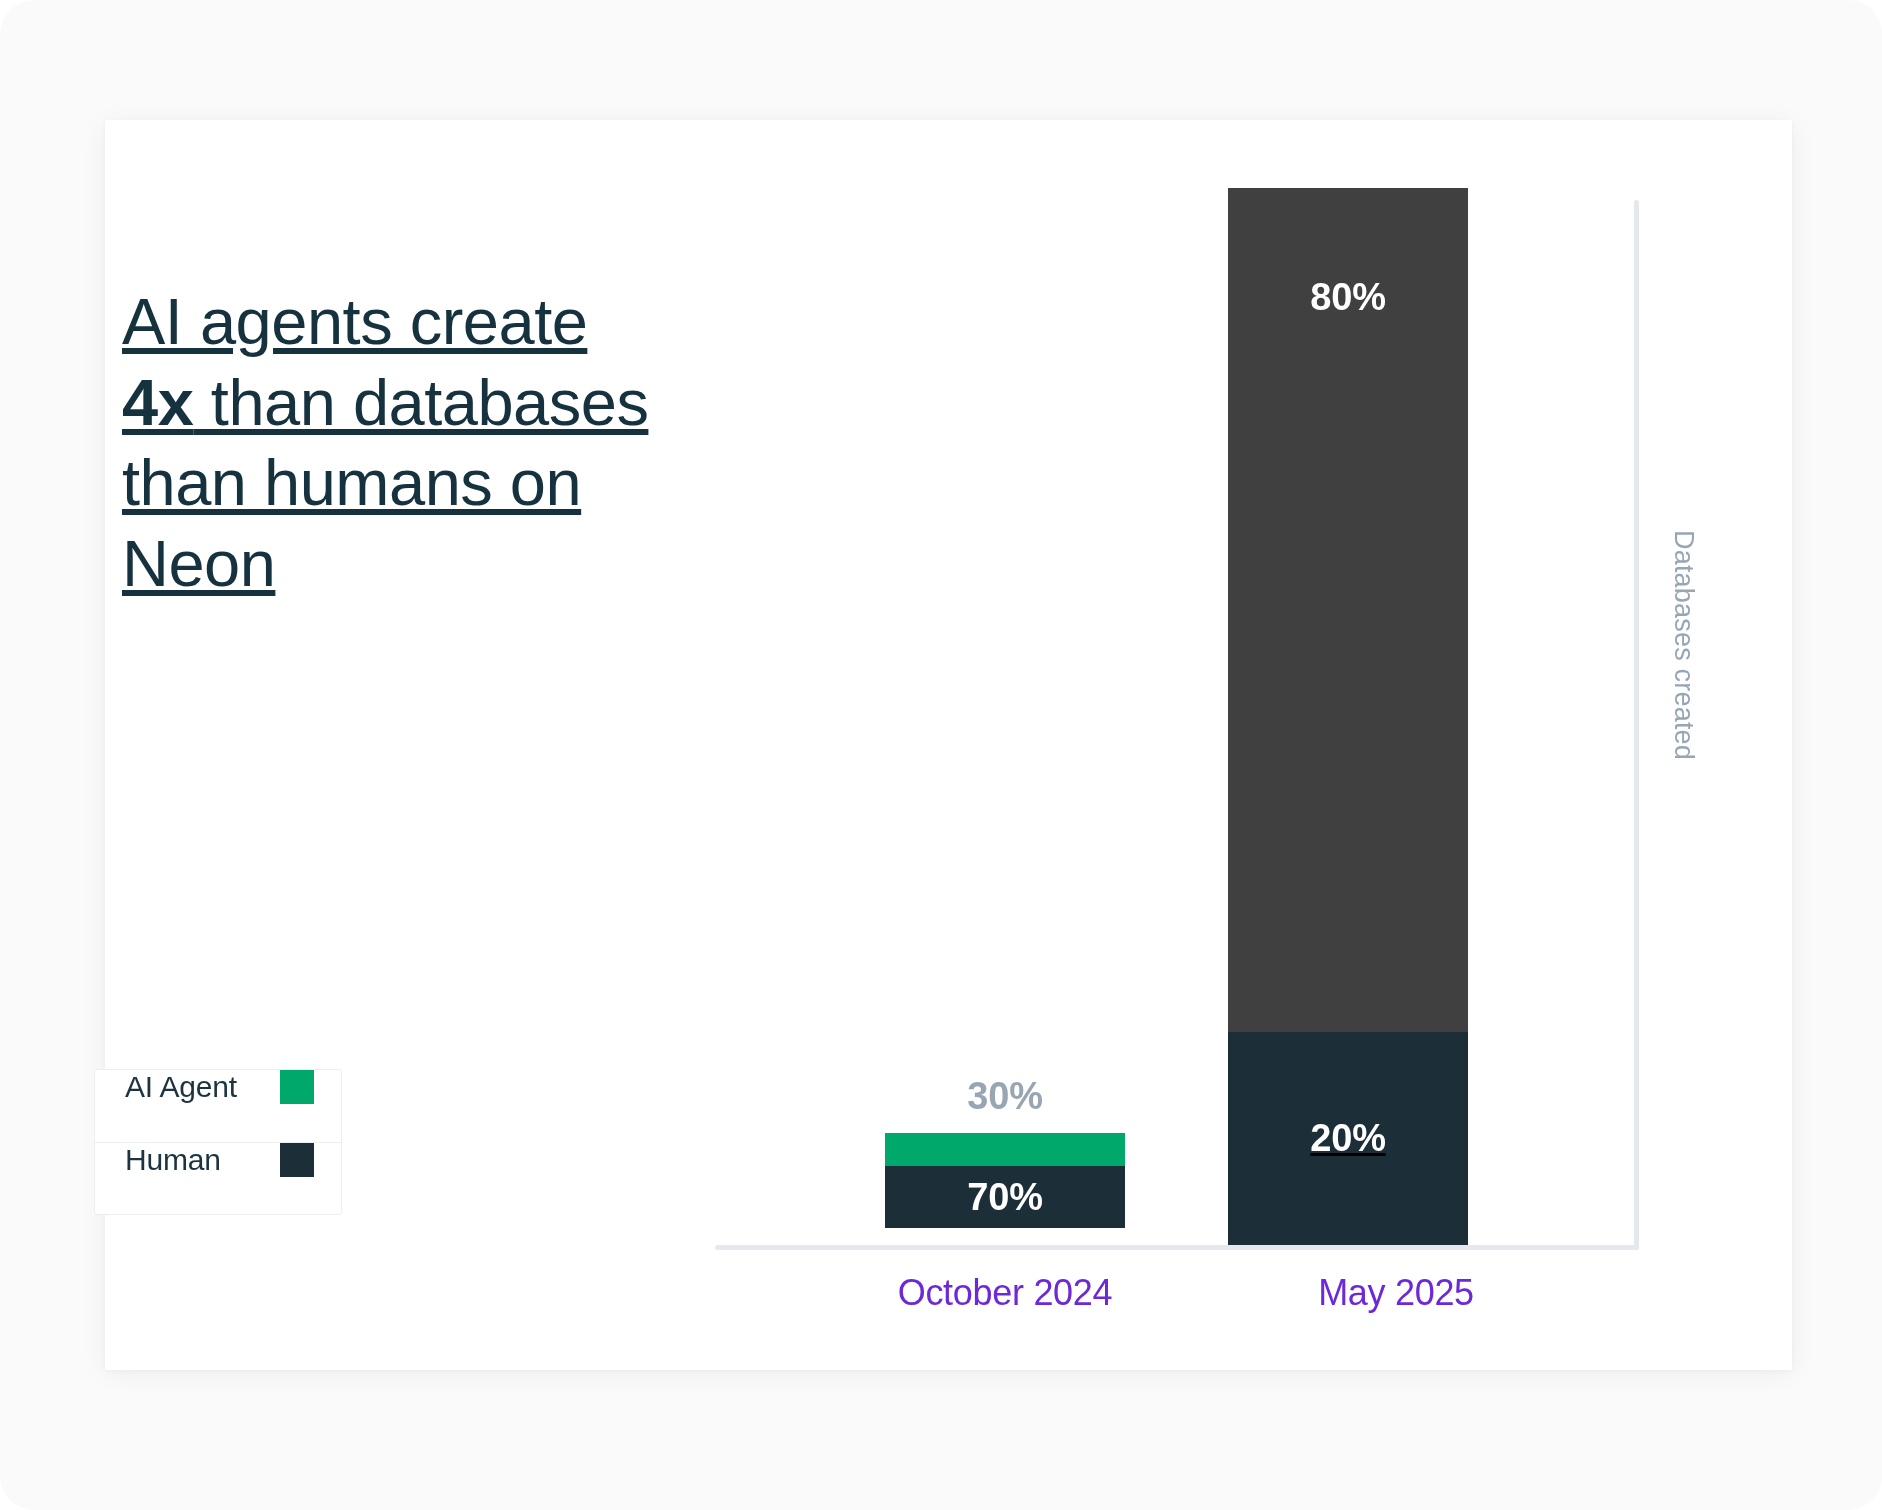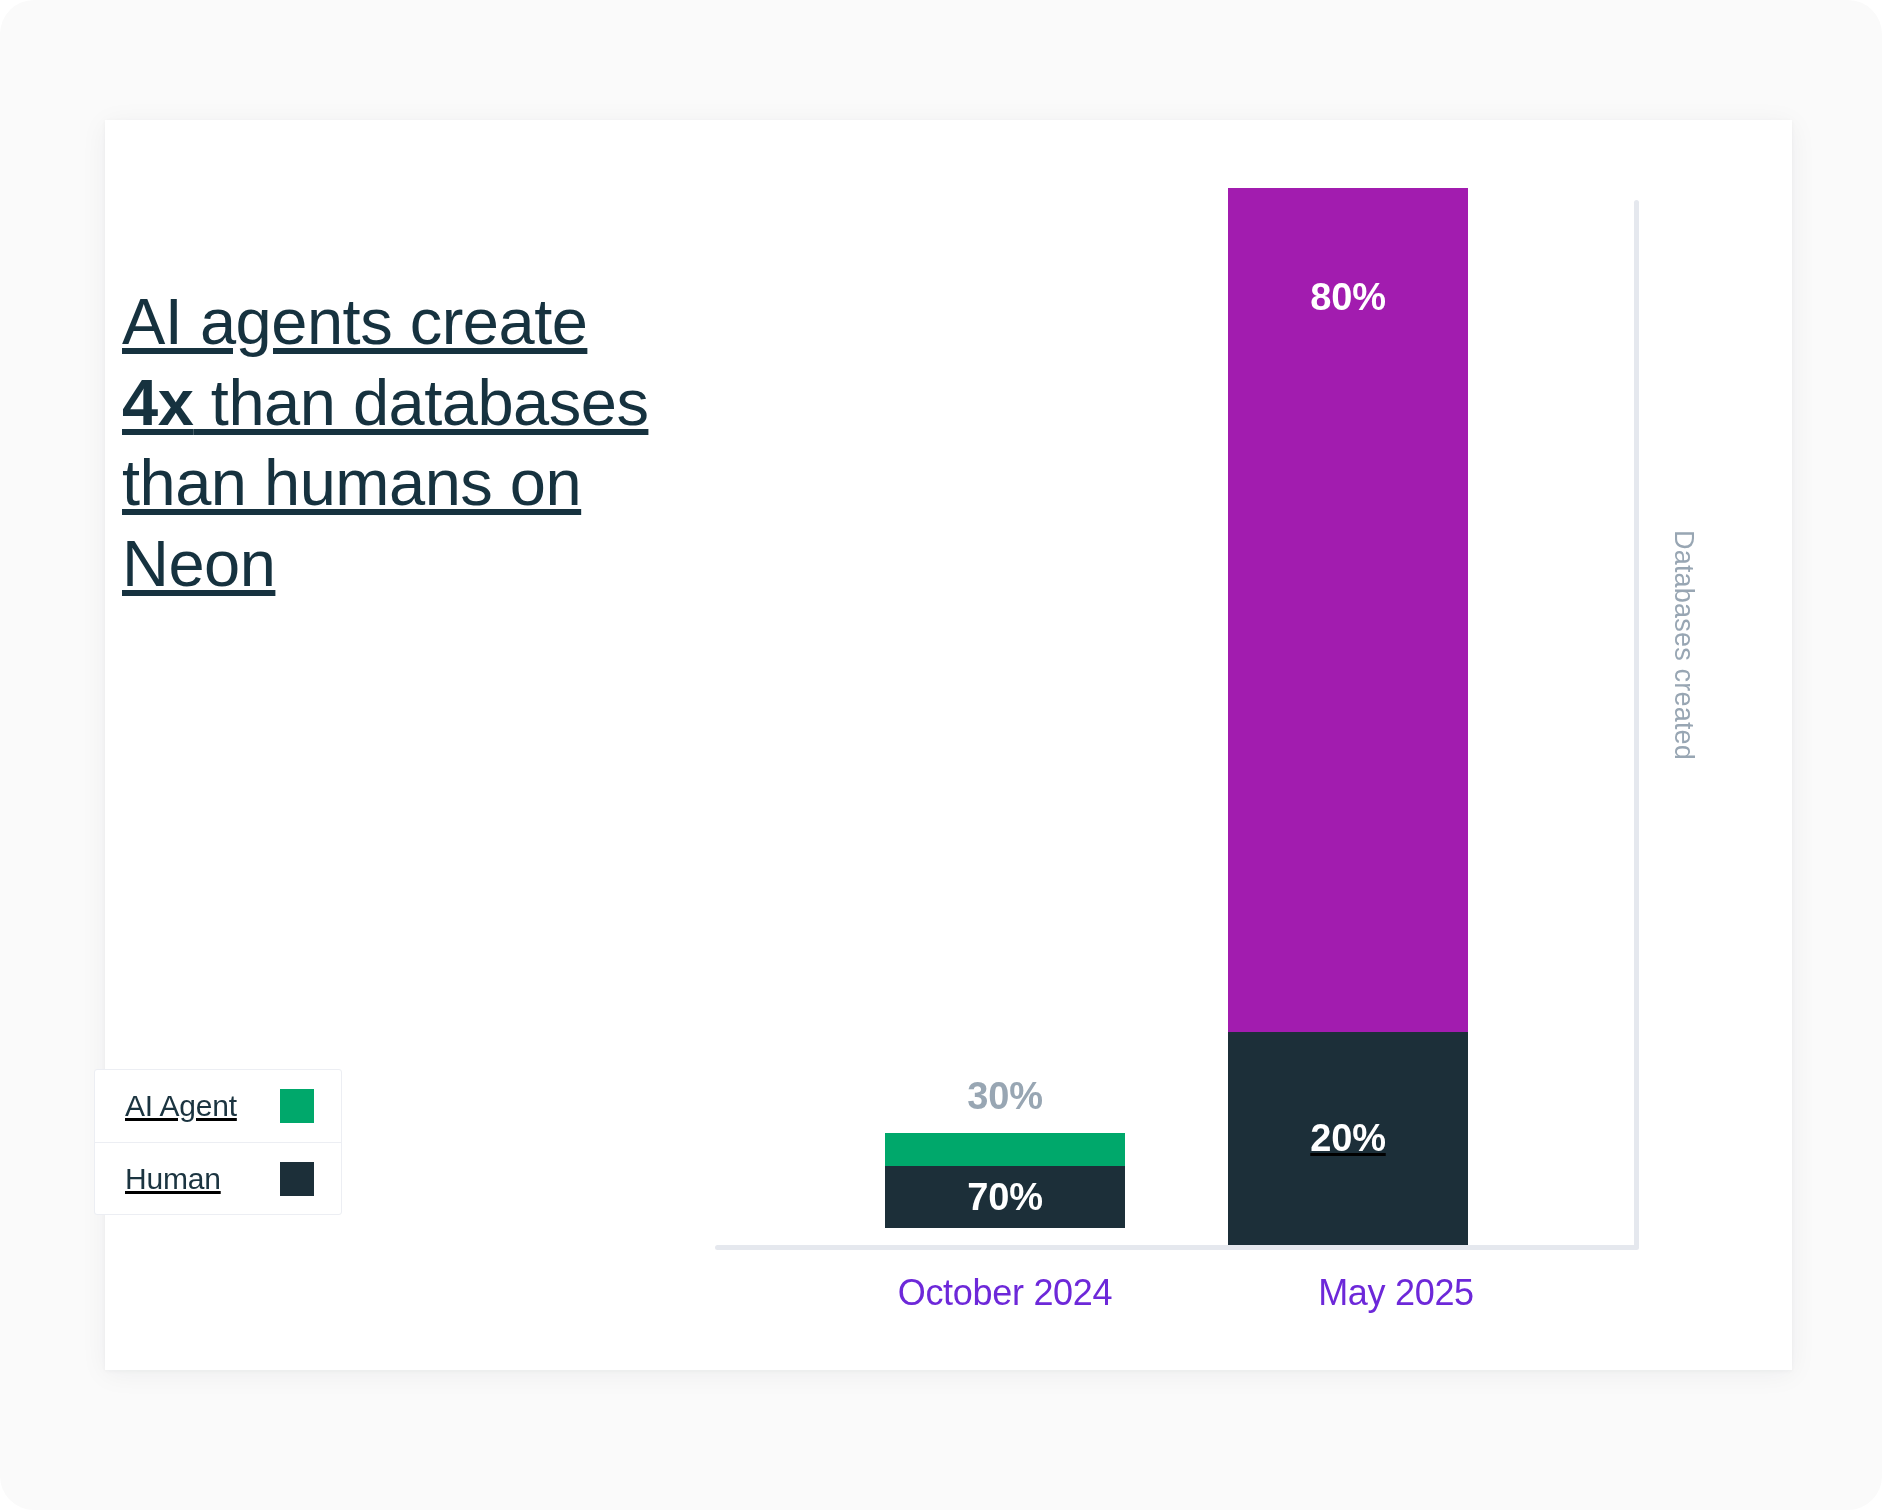--- a/index.html
+++ b/index.html
@@ -68,26 +68,24 @@
     position: absolute;
     left: 94px;
     top: 1069px;
     width: 246px;
     background: #ffffff;
     border: 1px solid #eceef3;
     border-radius: 3px;
   }
   .legend-row {
     display: flex;
-    align-items: center;
     justify-content: space-between;
     height: 72px;
     padding: 0 27px 0 30px;
     box-sizing: border-box;
-    text-decoration: underline;
   }
   .legend-row + .legend-row {
     border-top: 1px solid #eceef3;
   }
   .legend-label {
     font-size: 30px;
     color: #1b3440;
     font-weight: 400;
     letter-spacing: -0.2px;
     white-space: nowrap;
@@ -228,21 +226,21 @@
     <div class="outside-value" id="bar-oct-outside" style="color: rgb(152, 166, 179);">30%</div>
     <div class="bar" id="bar-oct">
       <div class="seg seg-agent" id="oct-agent" style="background: rgb(0, 168, 107);"></div>
       <div class="seg seg-human" id="oct-human" style="background: rgb(28, 47, 57);">
         <span class="seg-value">70%</span>
       </div>
     </div>
     <div class="cat-label" id="label-oct">October 2024</div>
 
     <div class="bar" id="bar-may">
-      <div class="seg seg-agent" id="may-agent" style="background: #a21caf;">
+      <div class="seg seg-agent" id="may-agent" style="background: #404040;">
         <span class="seg-value" id="may-agent-label" style="position: absolute; top: 88px;">80%</span>
       </div>
       <div class="seg seg-human" id="may-human" style="background: rgb(28, 47, 57); text-decoration: underline;">
         <span class="seg-value">20%</span>
       </div>
     </div>
     <div class="cat-label" id="label-may">May 2025</div>
   </div>
 </div>
 

